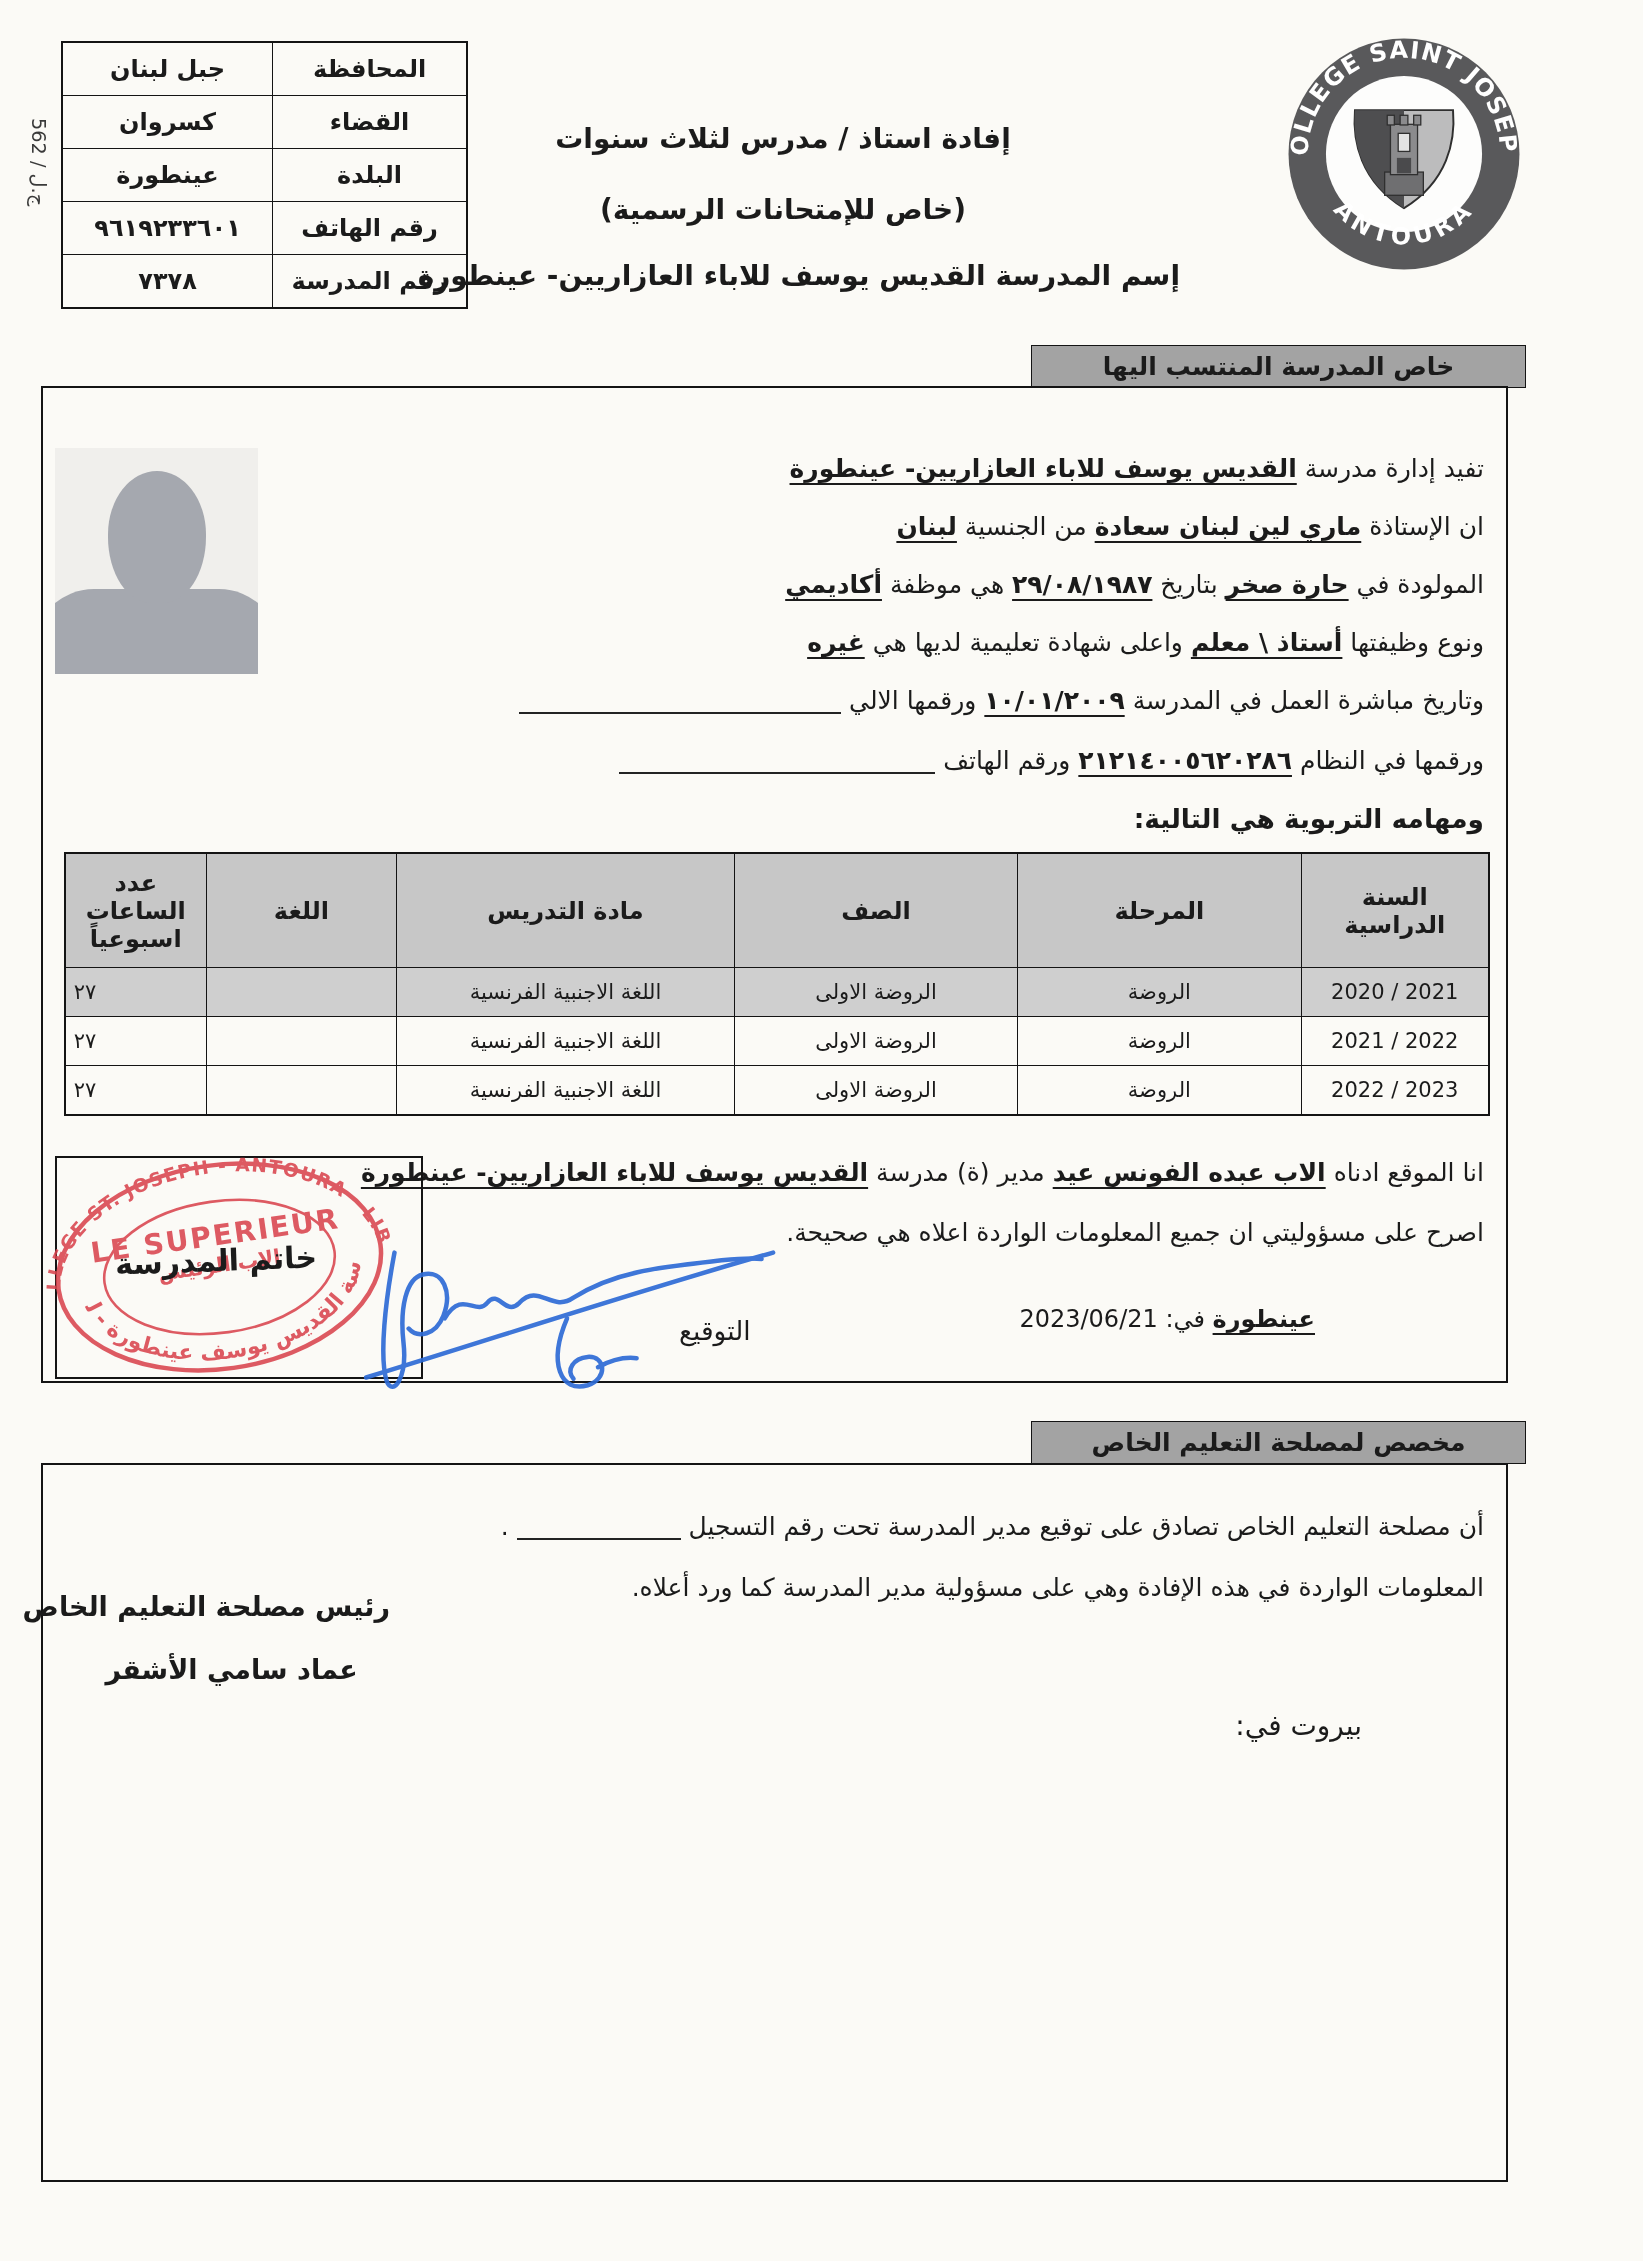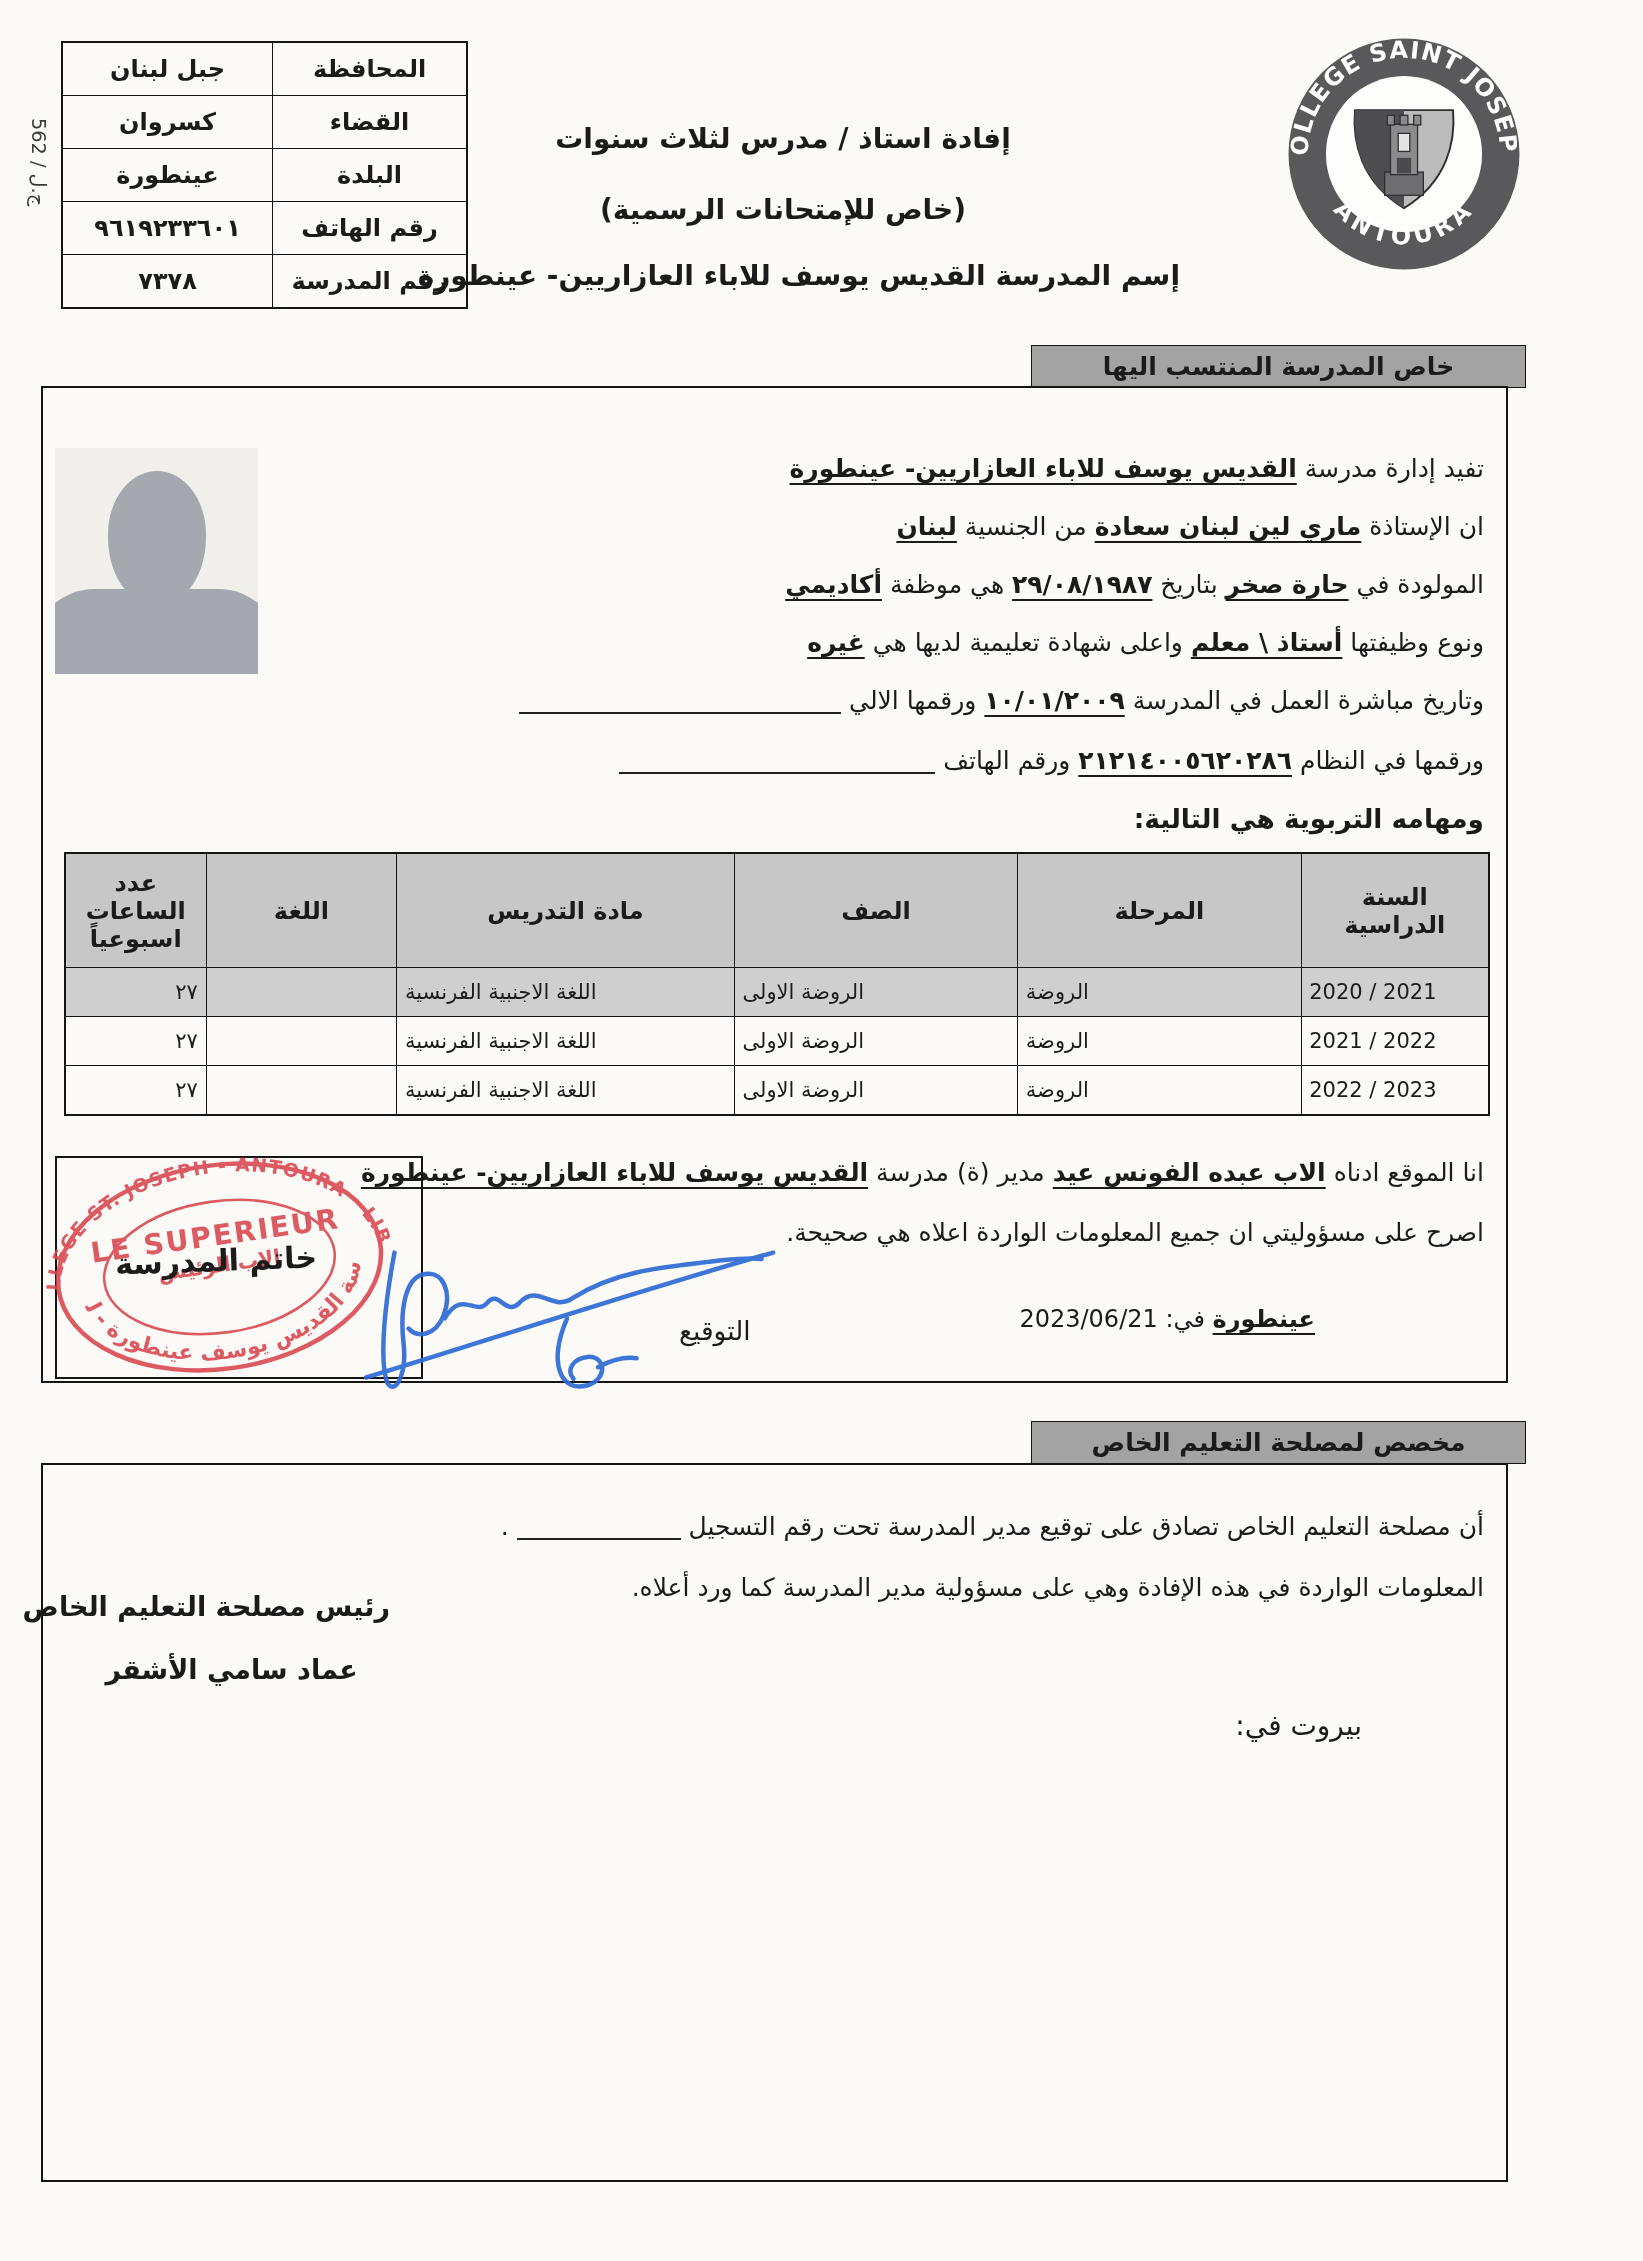--- a/index.html
+++ b/index.html
@@ -35,24 +35,24 @@
   
   .bline{position:absolute;right:160px;direction:rtl;white-space:nowrap;font-size:25px;}
   .u{font-weight:700;text-decoration:underline;text-underline-offset:5.8px;text-decoration-thickness:1.9px;}
   .blank{display:inline-block;border-bottom:2.6px solid #232323;height:3.9px;vertical-align:-5.2px;}
   .year{direction:ltr;unicode-bidi:embed;}
   
   table.duties{position:absolute;left:64px;top:852px;width:1426px;border-collapse:collapse;
     direction:rtl;table-layout:fixed;border:2.6px solid #141414;}
   table.duties th{border:1.9px solid #141414;background:#c7c7c7;font-size:24px;font-weight:700;
     height:113px;vertical-align:middle;text-align:center;padding:0 7.7px;}
-  table.duties td{border:1.9px solid #141414;height:48px;font-size:21px;text-align:left;
+  table.duties td{border:1.9px solid #141414;height:48px;font-size:21px;text-align:center;
     padding:0 7.7px;vertical-align:middle;}
   table.duties tr.shaded td{background:#cfcfcf;}
-  table.duties td.hours{text-align:right;margin-left:20px;}
+  table.duties td.hours{text-align:left;margin-left:20px;}
   
   .stampbox{position:absolute;border:2.6px solid #141414;background:transparent;}
   .stampbox-label{position:absolute;font-weight:700;font-size:30px;direction:rtl;white-space:nowrap;
     transform:rotate(-2deg);}
   .sig-label{position:absolute;left:679px;top:1315px;font-size:26.4px;direction:rtl;}
   .date-line{position:absolute;right:329px;top:1305px;font-size:24px;direction:rtl;white-space:nowrap;}
   .chief{position:absolute;left:73px;width:317px;text-align:center;font-weight:700;font-size:27px;direction:rtl;white-space:nowrap;}
   .khatem-box{position:absolute;left:90px;top:1710px;width:280px;height:272px;border:2.6px solid #141414;
     display:flex;align-items:center;justify-content:center;}
   .khatem-box span{font-size:26px;direction:rtl;}

